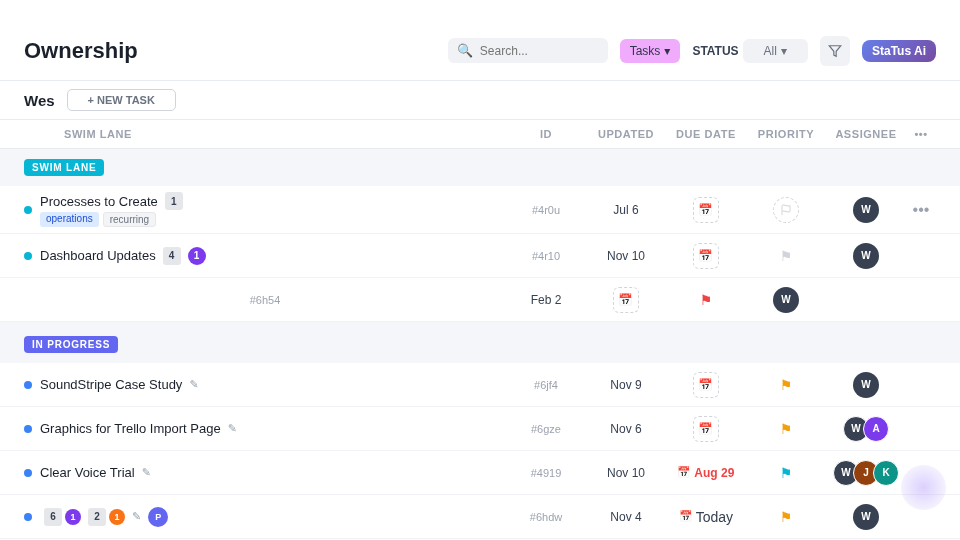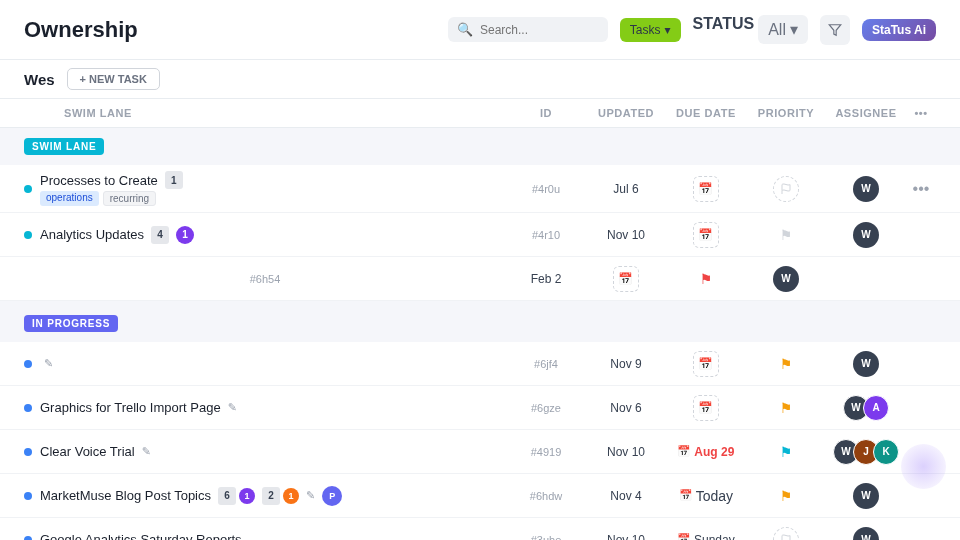--- a/index.html
+++ b/index.html
@@ -1,35 +1,35 @@
 <!DOCTYPE html>
 <html><head>
   <meta charset="utf-8">
   <style>
     * { box-sizing: border-box; margin: 0; padding: 0; }
     body { font-family: -apple-system, BlinkMacSystemFont, 'Segoe UI', sans-serif; background: #f5f6fa; color: #2d3748; font-size: 13px; }
 
     .app-container { width: 960px; height: 540px; background: #fff; display: flex; flex-direction: column; overflow: hidden; }
 
     
-    .header { display: flex; align-items: center; justify-content: space-between; padding: 0 24px; height: 60px; border-bottom: 1px solid #e8ecf0; background: #fff; }
+    .header { display: flex; align-items: center; justify-content: space-between; padding: 0 24px; height: 60px; border-bottom: 1px solid #e8ecf0; background: #fff; margin-top: 21px; }
     .header-title { font-size: 22px; font-weight: 700; color: #1a202c; }
     .header-right { display: flex; align-items: center; gap: 12px; }
     .search-bar { display: flex; align-items: center; background: #f0f2f5; border-radius: 6px; padding: 5px 10px; gap: 6px; width: 160px; }
     .search-bar input { border: none; background: transparent; font-size: 12px; color: #0f172a; outline: none; width: 80px; }
-    .tasks-dropdown { display: flex; align-items: center; gap: 4px; background: #84cc16; border-radius: 6px; padding: 5px 10px; font-size: 12px; font-weight: 500; cursor: pointer; }
-    .status-filter { display: flex; align-items: flex-start; gap: 4px; font-size: 16px; color: #6b7280; }
+    .tasks-dropdown { display: flex; align-items: center; gap: 4px; background: #f0abfc; border-radius: 6px; padding: 5px 10px; font-size: 12px; font-weight: 500; cursor: pointer; }
+    .status-filter { display: flex; align-items: center; gap: 4px; font-size: 12px; color: #6b7280; }
     .status-filter .label { font-weight: 600; color: #374151; }
-    .status-value { display: flex; align-items: center; gap: 4px; background: #f0f2f5; padding: 5px 10px; border-radius: 6px; cursor: pointer; }
+    .status-value { display: flex; align-items: center; gap: 4px; background: #f0f2f5; padding: 5px 21px; border-radius: 6px; cursor: pointer; }
     .filter-btn { width: 30px; height: 30px; background: #f0f2f5; border-radius: 6px; display: flex; align-items: center; justify-content: center; cursor: pointer; }
 
     
     .toolbar { display: flex; align-items: center; padding: 8px 24px; border-bottom: 1px solid #e8ecf0; background: #fff; }
     .user-name { font-size: 15px; font-weight: 600; color: #1a202c; margin-right: 12px; }
-    .new-task-btn { border: 1px solid #d1d5db; background: #fff; border-radius: 5px; padding: 4px 12px; font-size: 11px; font-weight: 600; color: #6b7280; cursor: pointer; }
+    .new-task-btn { border: 1px solid #d1d5db; background: #fff; border-radius: 5px; padding: 4px 20px; font-size: 11px; font-weight: 600; color: #6b7280; cursor: pointer; }
 
     
     .table-header { display: grid; grid-template-columns: 1fr 80px 80px 80px 80px 80px 30px; padding: 8px 24px; background: #fff; border-bottom: 1px solid #e8ecf0; }
     .table-header .col-label { font-size: 11px; font-weight: 600; color: #9ca3af; text-transform: uppercase; letter-spacing: 0.05em; text-align: center; }
     .table-header .col-label:first-child { text-align: left; padding-left: 40px; }
 
     
     .content { flex: 1; overflow-y: auto; background: #f5f6fa; }
 
     
@@ -192,21 +192,21 @@
             <div class="avatar avatar-dark">W</div>
           </div>
         <div class="cell more-btn">•••</div>
       </div>
 
       <div class="task-row">
         <div class="task-name-cell">
           <span class="status-dot dot-teal"></span>
           <div class="task-name-wrapper">
             <div class="task-icons-row">
-              <span class="task-name">Analytics Updates</span>
+              <span class="task-name">Dashboard Updates</span>
               <span class="badge-count badge-num">4</span>
               <span class="badge-count badge-purple">1</span>
             </div>
           </div>
         </div>
         <div class="cell">
             <span style="color:#9ca3af;font-size:11px">#4r10</span>
           </div>
         <div class="cell">
             <span class="date-text">Nov 10</span>
@@ -250,20 +250,21 @@
     <div class="section">
       <div class="section-header">
         <span class="section-badge badge-progress">IN PROGRESS</span>
       </div>
 
       <div class="task-row">
         <div class="task-name-cell">
           <span class="status-dot dot-blue"></span>
           <div class="task-name-wrapper">
             <div class="task-icons-row">
+              <span class="task-name">SoundStripe Case Study</span>
               <span class="edit-icon">✎</span>
             </div>
           </div>
         </div>
         <div class="cell">
             <span style="color:#9ca3af;font-size:11px">#6jf4</span>
           </div>
         <div class="cell">
             <span class="date-text">Nov 9</span>
           </div>
@@ -349,21 +350,20 @@
         <div class="cell more-btn" style="position:relative">
           <div style="position:absolute;right:-10px;top:-8px;width:45px;height:45px;border-radius:50%;background:radial-gradient(circle,rgba(167,139,250,0.4),transparent);pointer-events:none"></div>
         </div>
       </div>
 
       <div class="task-row">
         <div class="task-name-cell">
           <span class="status-dot dot-blue"></span>
           <div class="task-name-wrapper">
             <div class="task-icons-row">
-              <span class="task-name">MarketMuse Blog Post Topics</span>
               <span class="badge-count badge-num">6</span>
               <span class="notification-purple">1</span>
               <span class="badge-count badge-num">2</span>
               <span class="notification-orange">1</span>
               <span class="edit-icon">✎</span>
               <div style="width:20px;height:20px;border-radius:50%;background:#6366f1;display:flex;align-items:center;justify-content:center;color:white;font-size:9px;font-weight:700;margin-left:4px">P</div>
             </div>
           </div>
         </div>
         <div class="cell">

